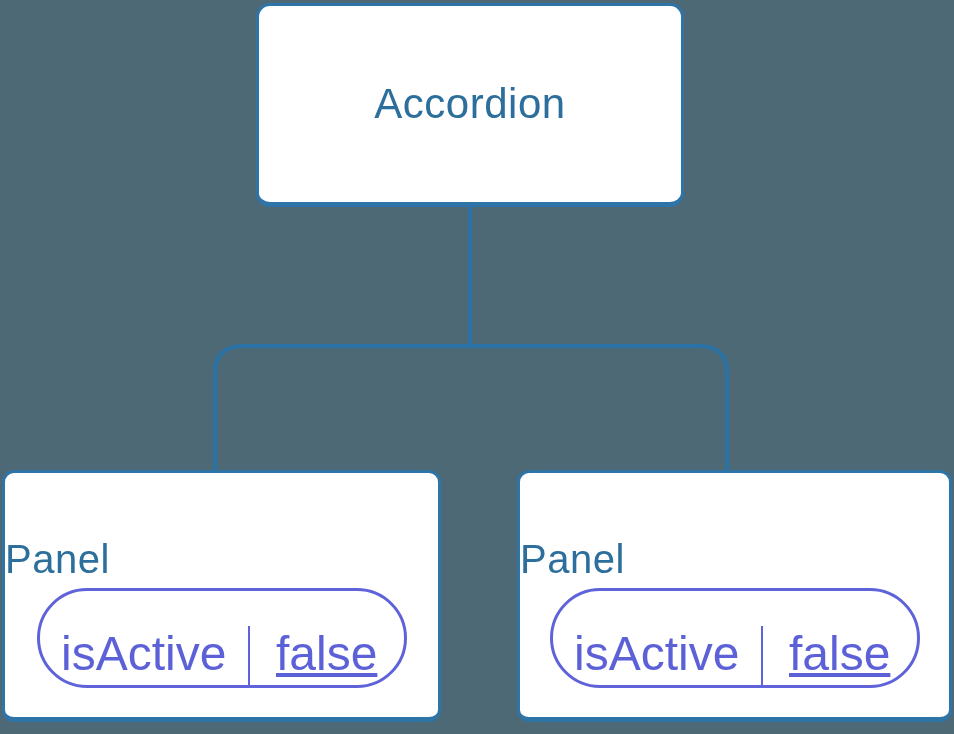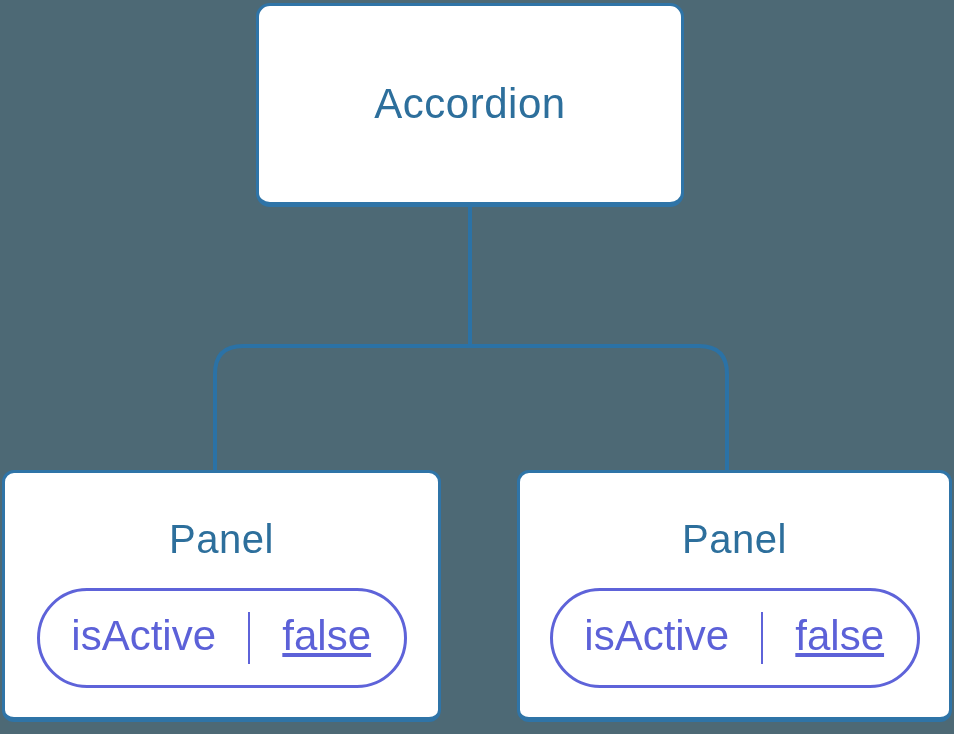--- a/index.html
+++ b/index.html
@@ -46,36 +46,35 @@
     color:var(--node-title);
     font-size:42px;font-weight:500;letter-spacing:0.5px;
   }
   .panel{
     top:470px;height:252px;
     border-radius:12px;
   }
   .panel-left{left:2px;width:439px;}
   .panel-right{left:517px;width:435px;}
   .panel-title{
-    padding-top:44px;
-    text-align:center;
+    padding-top:64px;
     color:var(--node-title);
     font-size:40px;font-weight:500;letter-spacing:0.5px;
   }
   .pill{
     position:absolute;
     left:50%;transform:translateX(-50%);
     top:115px;
     width:370px;height:100px;
     border:3px solid var(--pill-border);
     border-radius:52px;
-    display:flex;align-items:center;
+    display:flex;align-items:flex-end;
     background:var(--node-fill);
     color:var(--pill-text);
-    font-size:42px;
+    font-size:48px;
   }
   .pill-cell{
     display:flex;align-items:center;justify-content:center;
     padding-bottom:4px;
   }
   .pill-name{
     width:57.8%;
     border-right:2.5px solid var(--pill-border);
   }
   .pill-value{flex:1;text-decoration:underline;}

